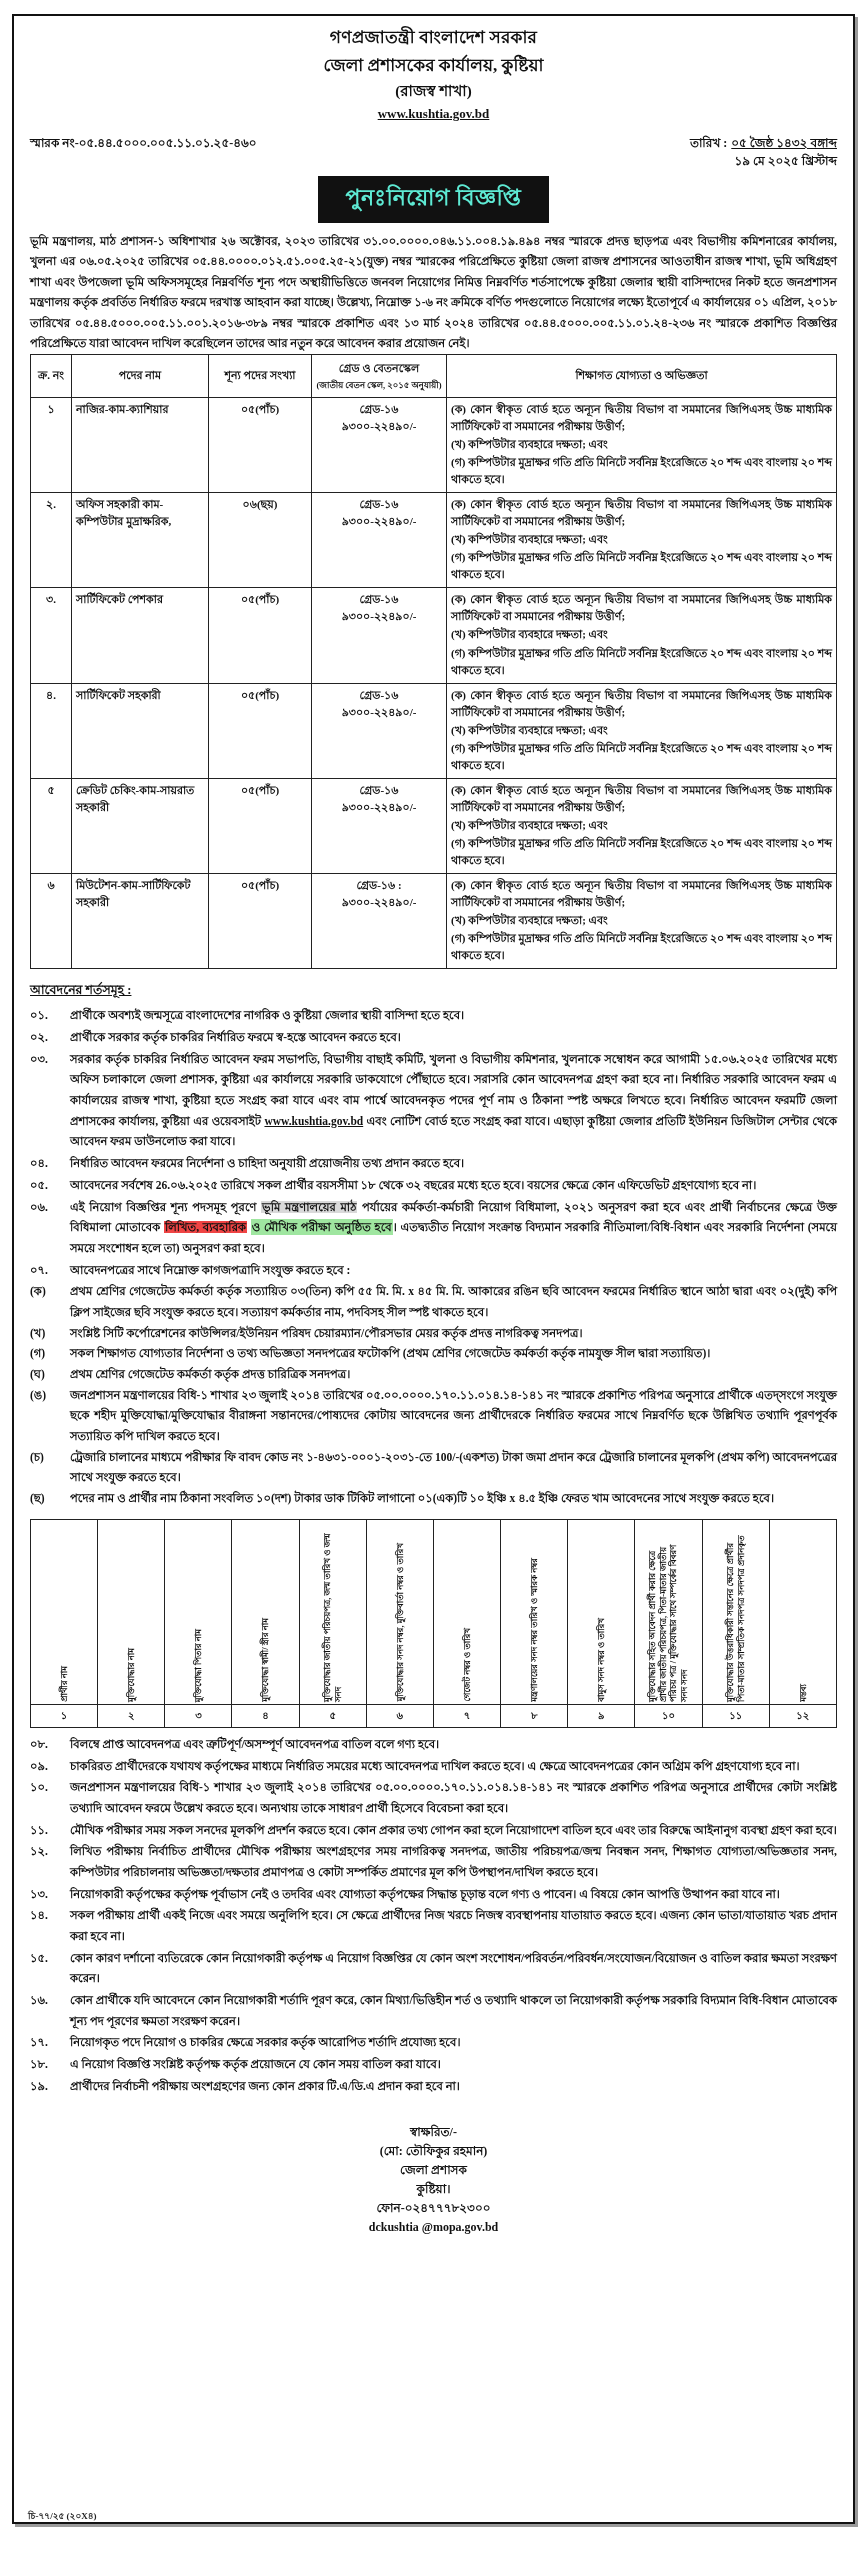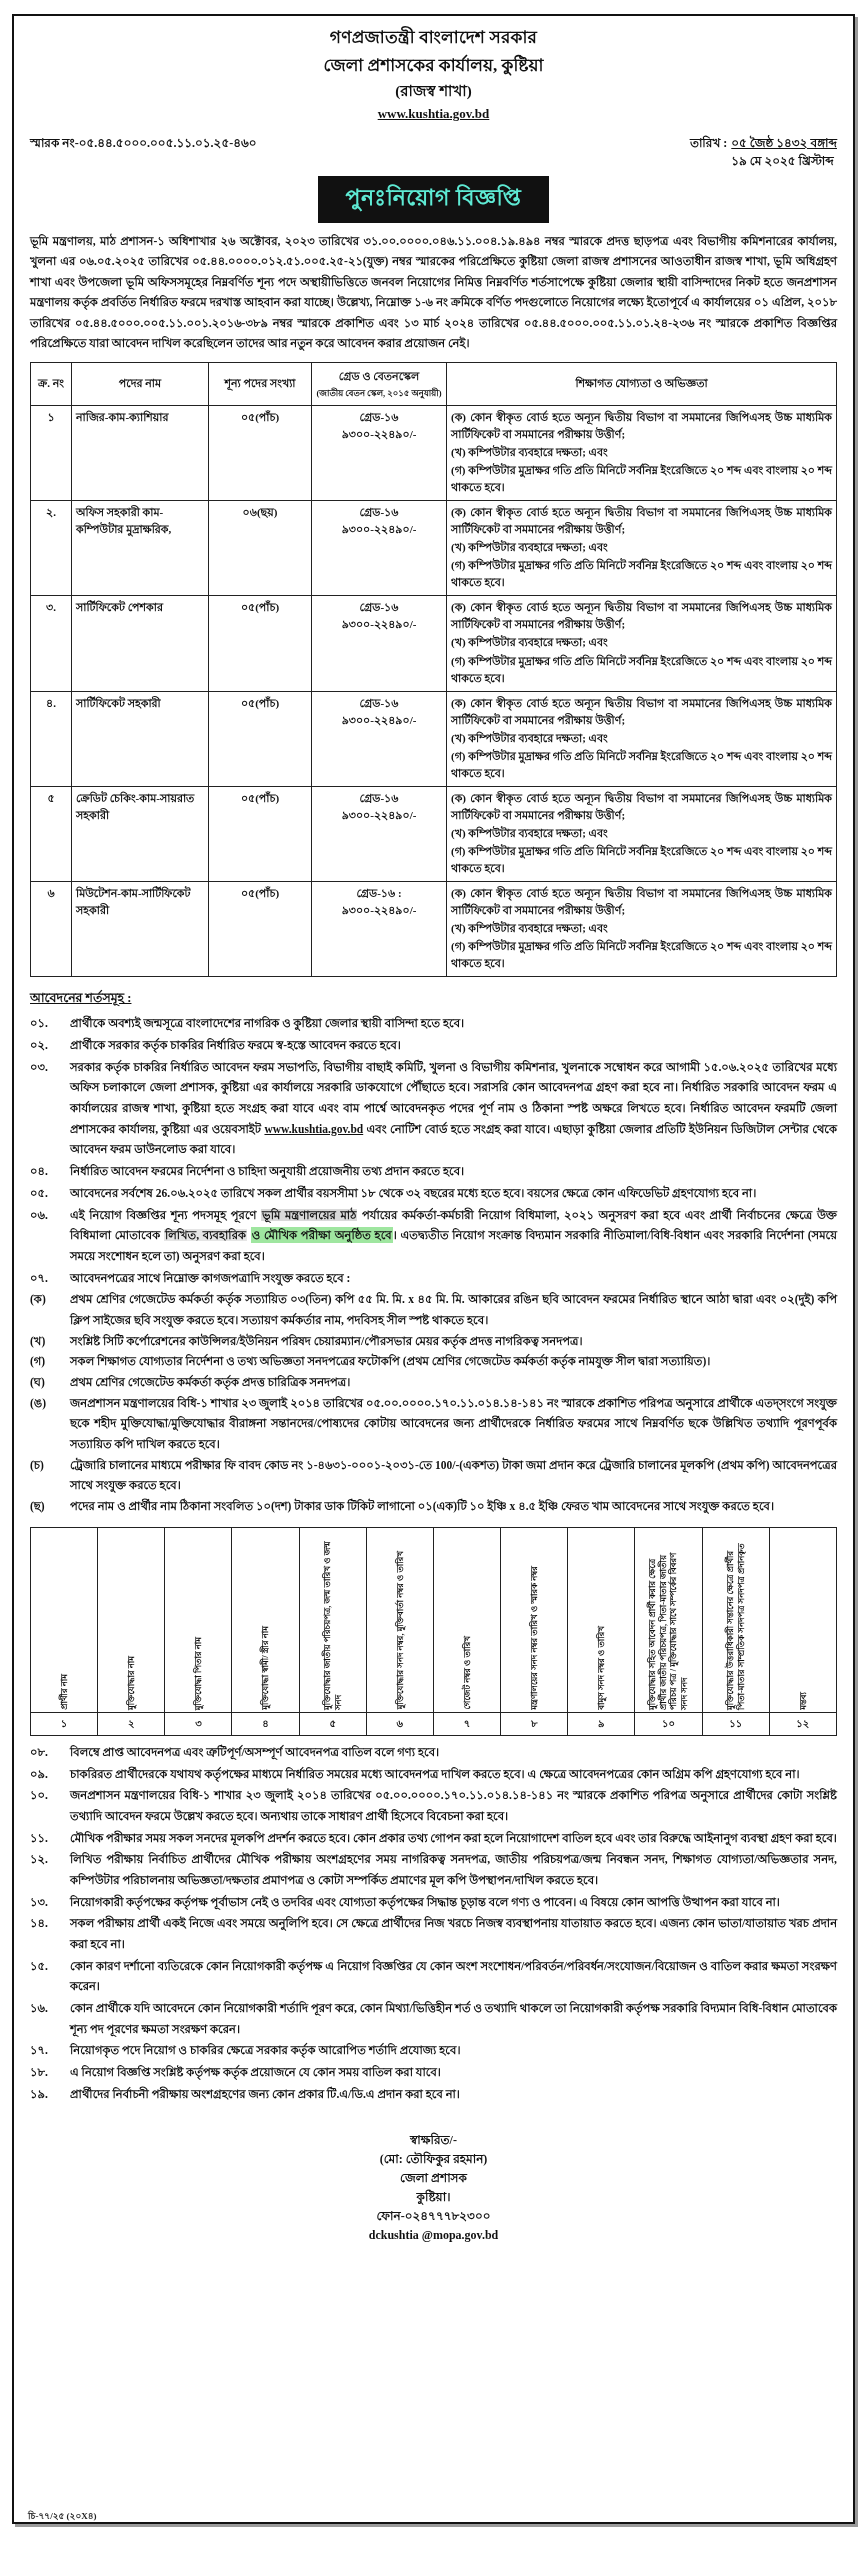--- a/index.html
+++ b/index.html
@@ -33,34 +33,34 @@
   .gov-head .l3{font-size:15px;font-weight:bold;margin-top:3px;}
   .gov-head .site{font-size:13px;font-weight:bold;text-decoration:underline;margin-top:2px;
      font-family:"Liberation Serif",serif;}
   .memo-row{
     display:flex;align-items:flex-start;justify-content:space-between;
     margin-top:10px;font-size:12px;font-weight:bold;
   }
   .memo-left{white-space:nowrap;}
   .memo-right{display:flex;gap:4px;align-items:flex-start;}
   .memo-right .lbl{white-space:nowrap;}
-  .memo-dates{text-align:left;line-height:1.5;}
+  .memo-dates{text-align:right;line-height:1.5;}
   .memo-dates .d1{text-decoration:underline;display:block;white-space:nowrap;}
   .memo-dates .d2{display:block;white-space:nowrap;}
   .title-wrap{text-align:center;margin-top:6px;}
   .title-banner{
     display:inline-block;background:#111;color:#5eead4;
     font-size:22px;font-weight:bold;padding:4px 28px 6px 28px;letter-spacing:.5px;
   }
   .intro{
     margin-top:8px;font-size:11.5px;line-height:1.78;text-align:justify;
     text-justify:inter-word;font-weight:bold;
   }
   table.jobs{
-    width:100%;border-collapse:collapse;margin-top:8px;table-layout:fixed;
+    width:100%;border-collapse:collapse;table-layout:fixed;
   }
   table.jobs th,table.jobs td{
     border:1px solid #222;padding:3px 4px;vertical-align:top;font-size:11px;
     font-weight:bold;line-height:1.55;
   }
   table.jobs th{text-align:center;vertical-align:middle;padding:5px 3px;}
   table.jobs th .sub{display:block;font-size:8.5px;font-weight:bold;margin-top:2px;}
   .c-sl{width:34px;text-align:center;}
   .c-post{width:130px;}
   .c-vac{width:96px;text-align:center;}
@@ -78,21 +78,21 @@
   }
   ol.conds>li .num{flex:0 0 34px;}
   ol.conds>li .txt{flex:1;text-align:justify;}
   ul.subconds{list-style:none;margin:0;padding:0;}
   ul.subconds>li{
     display:flex;gap:6px;font-size:11.5px;line-height:1.8;font-weight:bold;align-items:flex-start;
   }
   ul.subconds>li .num{flex:0 0 34px;}
   ul.subconds>li .txt{flex:1;text-align:justify;}
   .ul-link{text-decoration:underline;}
-  .hl-pink{background:#e5e5e5;padding:0 1px;}
+  .hl-pink{background:#ef4444;padding:0 1px;}
   .hl-green{background:#9fe6a0;padding:2px 1px;}
   .hl-gray{background:#d9d9d9;padding:0 1px;}
   .grid-wrap{margin:10px 0 6px 0;}
   table.vgrid{width:100%;border-collapse:collapse;table-layout:fixed;}
   table.vgrid td{
     border:1px solid #222;vertical-align:bottom;text-align:center;
     font-size:9px;font-weight:bold;padding:2px 1px;
   }
   table.vgrid td.vhead{height:180px;}
   .vtext{

